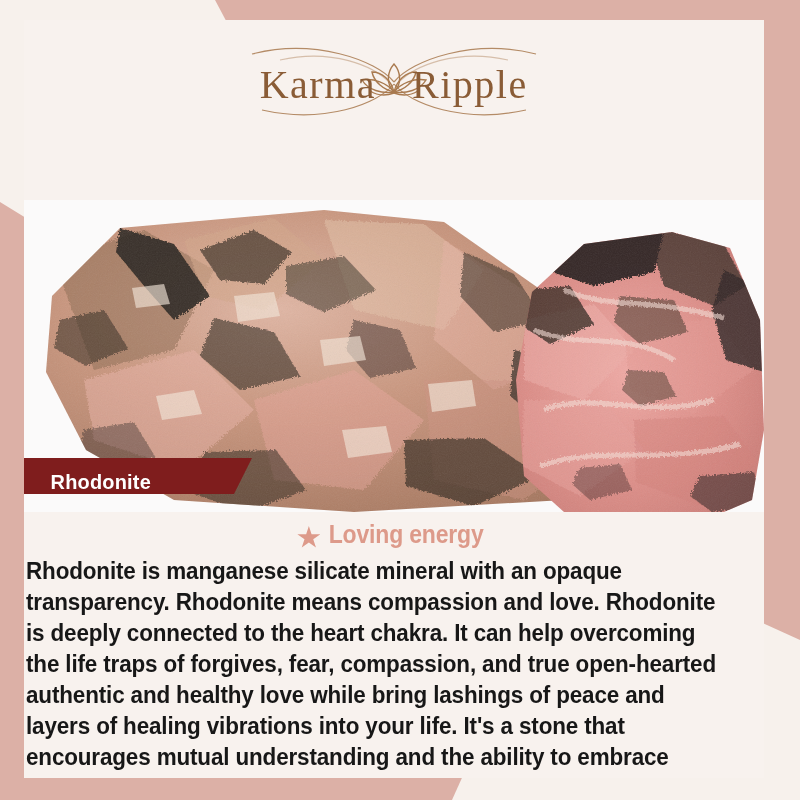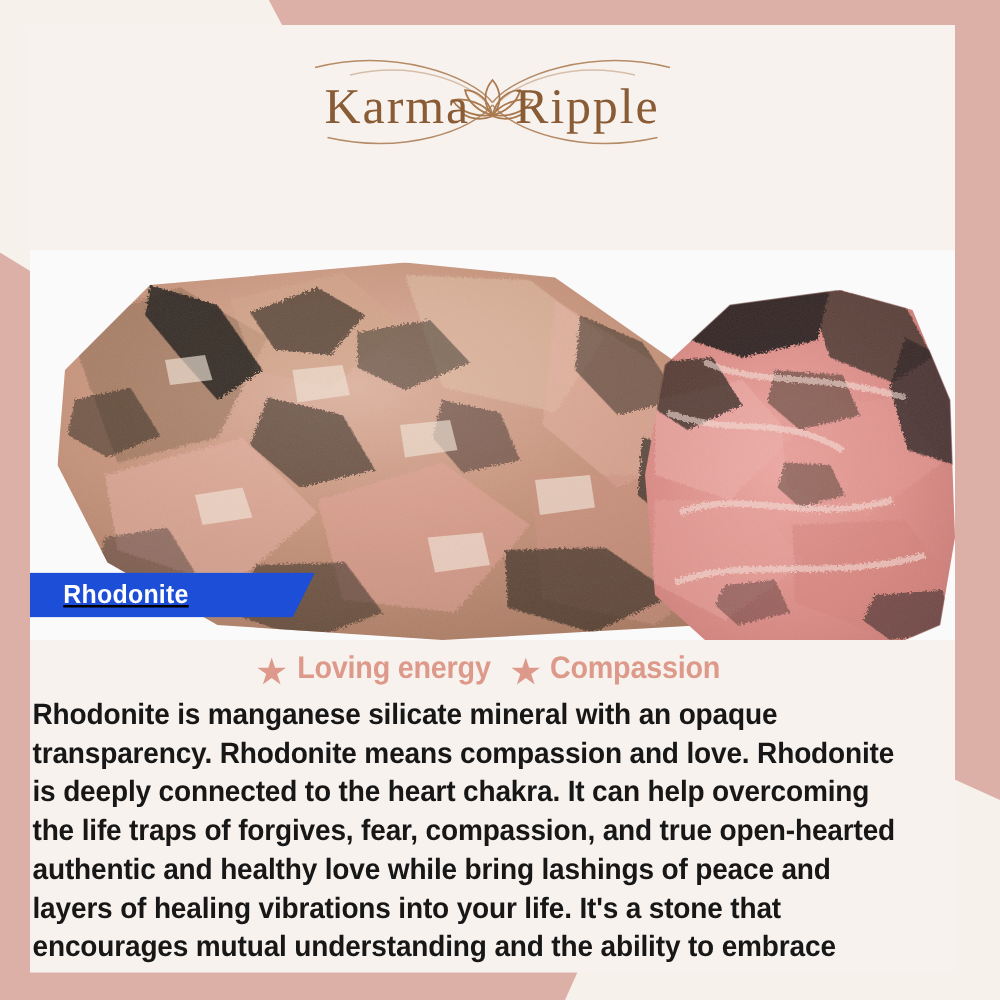--- a/index.html
+++ b/index.html
@@ -89,25 +89,24 @@
     background:#fbfafa;
     overflow:hidden;
   }
   .photo-canvas { position:absolute; inset:0; display:block; }
 
   
   .stone-caption {
     position:absolute;
     left:0; top:438px;
     width:228px; height:36px;
-    background:#1d4ed8;
+    background:#7f1d1d;
     clip-path: polygon(0 0, 228px 0, 210px 36px, 0 36px);
-    display:flex; align-items:center;
+    display:flex; align-items:flex-end;
     z-index:3;
-    text-decoration:underline;
   }
   .stone-caption span {
     font-family:"Liberation Sans Narrow","Liberation Sans",sans-serif;
     font-weight:bold;
     font-size:21px;
     color:#ffffff;
     padding-left:28px;
     letter-spacing:0.2px;
     transform:scaleX(0.95);
     transform-origin:left center;
@@ -299,23 +298,19 @@
 
   <div class="stone-caption">
     <span>Rhodonite</span>
   </div>
 
   <div class="benefits">
     <div class="benefit">
       <span class="star"></span>
       <span class="benefit-label">Loving energy</span>
     </div>
-    <div class="benefit">
-      <span class="star"></span>
-      <span class="benefit-label">Compassion</span>
-    </div>
   </div>
 
   <div class="body-copy">
     <p>Rhodonite is manganese silicate mineral with an opaque transparency. Rhodonite means compassion and love. Rhodonite is deeply connected to the heart chakra. It can help overcoming the life traps of forgives, fear, compassion, and true open-hearted authentic and healthy love while bring lashings of peace and layers of healing vibrations into your life. It's a stone that encourages mutual understanding and the ability to embrace compromise from a place of pure and honest acceptance.</p>
   </div>
 
 </div>
 
 </body></html>

